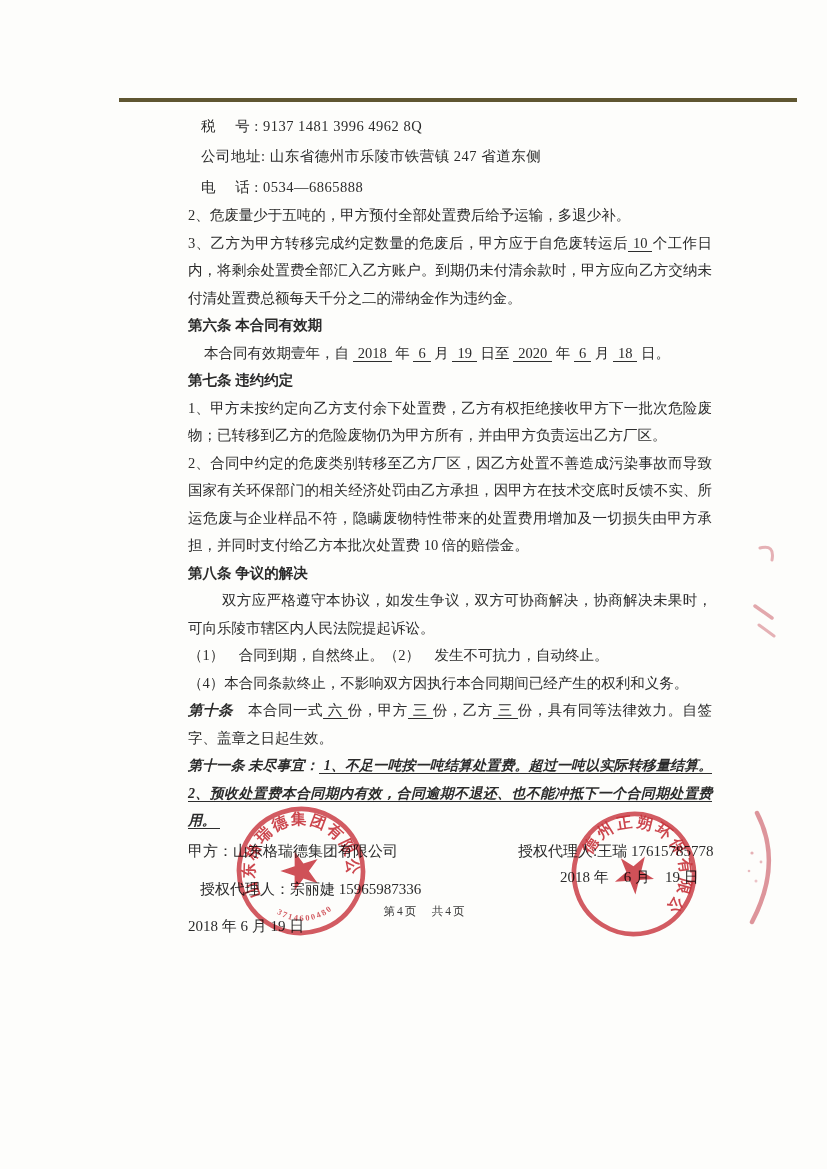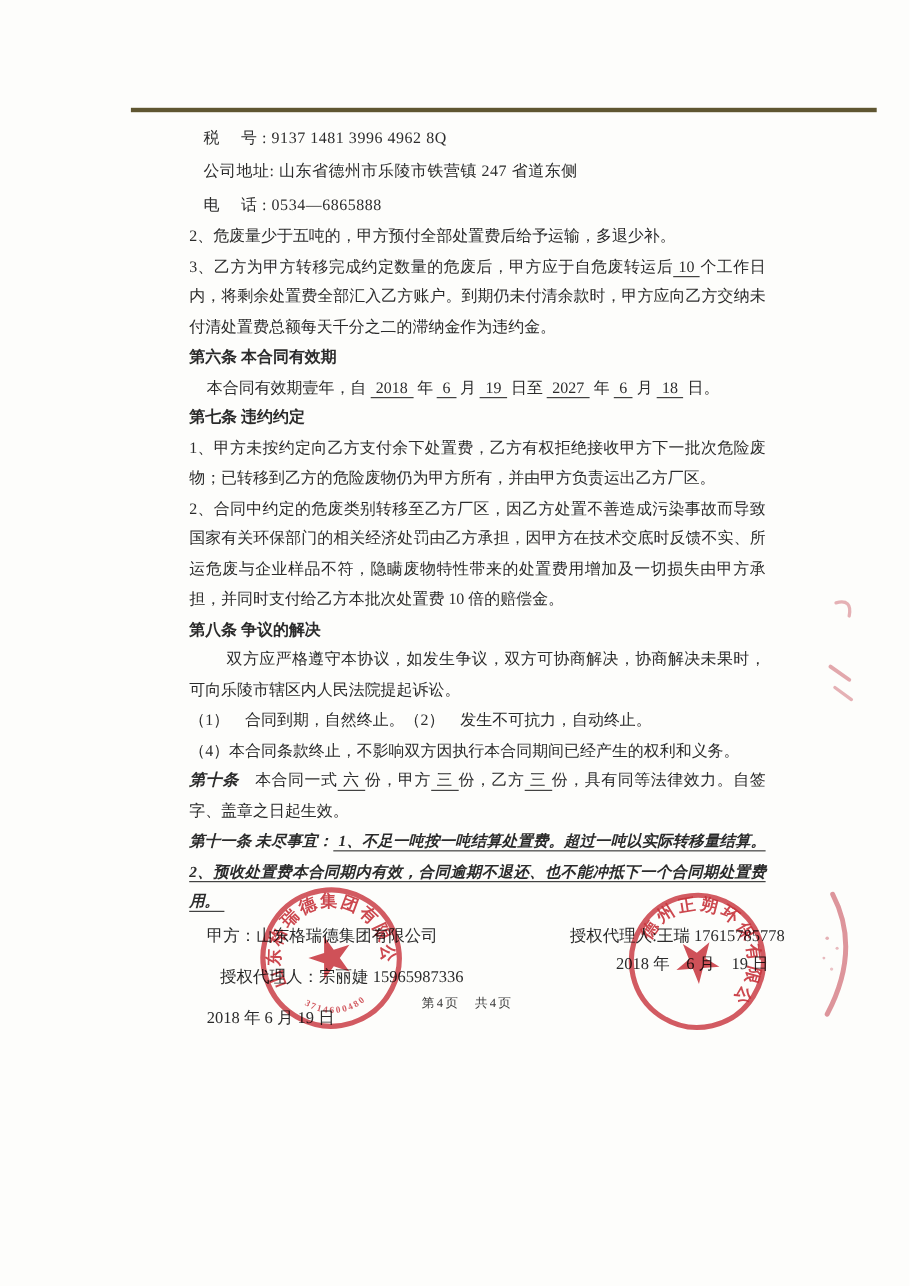--- a/index.html
+++ b/index.html
@@ -3,21 +3,21 @@
 <meta charset="utf-8">
 <style>
   html,body { margin:0; padding:0; background:#ffffff; }
   .page {
     position:relative; width:827px; height:1169px; overflow:hidden;
     background:#fdfdfb;
     font-family:"Liberation Serif","DejaVu Serif",serif;
     color:#2b2b2b;
   }
   .toprule { position:absolute; left:119px; top:98px; width:678px; height:4px; background:#5f5631; }
-  .content { position:absolute; left:172px; top:111px; width:524px; font-size:14.5px; line-height:27.5px; }
+  .content { position:absolute; left:188px; top:111px; width:524px; font-size:14.5px; line-height:27.5px; }
   .content p { margin:0; text-align:justify; }
   .content p.nojust { text-align:left; }
   .contact { line-height:30.4px; text-indent:13px; letter-spacing:0.5px; }
   .ind-sm { text-indent:16px; }
   .ind-2em { text-indent:34px; }
   .clause-h { font-weight:700; }
   .u { border-bottom:1.3px solid #2e2e2e; padding:0 5px; }
   .b { font-weight:700;font-style:italic; }
   .tight { font-size:14px; letter-spacing:-0.3px; }
   .sig-col { position:absolute; font-size:15px; line-height:25.5px; }
@@ -43,21 +43,21 @@
 
   <div class="content">
     <p class="contact nojust">税　 号 : 9137 1481 3996 4962 8Q</p>
     <p class="contact nojust">公司地址: 山东省德州市乐陵市铁营镇 247 省道东侧</p>
     <p class="contact nojust">电　 话 : 0534—6865888</p>
 
     <p><span>2、危废量少于五吨的，甲方预付全部处置费后给予运输，多退少补。</span></p>
     <p><span>3、乙方为甲方转移完成约定数量的危废后，甲方应于自危废转运后</span><span class="u">10</span><span>个工作日内，将剩余处置费全部汇入乙方账户。到期仍未付清余款时，甲方应向乙方交纳未付清处置费总额每天千分之二的滞纳金作为违约金。</span></p>
 
     <p class="clause-h nojust">第六条 本合同有效期</p>
-    <p class="ind-sm nojust"><span>本合同有效期壹年，自 </span><span class="u">2018</span><span> 年 </span><span class="u">6</span><span> 月 </span><span class="u">19</span><span> 日至 </span><span class="u">2027</span><span> 年 </span><span class="u">6</span><span> 月 </span><span class="u">18</span><span> 日。</span></p>
+    <p class="ind-sm nojust"><span>本合同有效期壹年，自 </span><span class="u">2018</span><span> 年 </span><span class="u">6</span><span> 月 </span><span class="u">19</span><span> 日至 </span><span class="u">2020</span><span> 年 </span><span class="u">6</span><span> 月 </span><span class="u">18</span><span> 日。</span></p>
 
     <p class="clause-h nojust">第七条 违约约定</p>
     <p>1、甲方未按约定向乙方支付余下处置费，乙方有权拒绝接收甲方下一批次危险废物；已转移到乙方的危险废物仍为甲方所有，并由甲方负责运出乙方厂区。</p>
     <p>2、合同中约定的危废类别转移至乙方厂区，因乙方处置不善造成污染事故而导致国家有关环保部门的相关经济处罚由乙方承担，因甲方在技术交底时反馈不实、所运危废与企业样品不符，隐瞒废物特性带来的处置费用增加及一切损失由甲方承担，并同时支付给乙方本批次处置费 10 倍的赔偿金。</p>
 
     <p class="clause-h nojust">第八条 争议的解决</p>
     <p class="ind-2em">双方应严格遵守本协议，如发生争议，双方可协商解决，协商解决未果时，可向乐陵市辖区内人民法院提起诉讼。</p>
 
     <p class="nojust">（1）　合同到期，自然终止。（2）　发生不可抗力，自动终止。</p>
     <p class="nojust">（4）本合同条款终止，不影响双方因执行本合同期间已经产生的权利和义务。</p>

